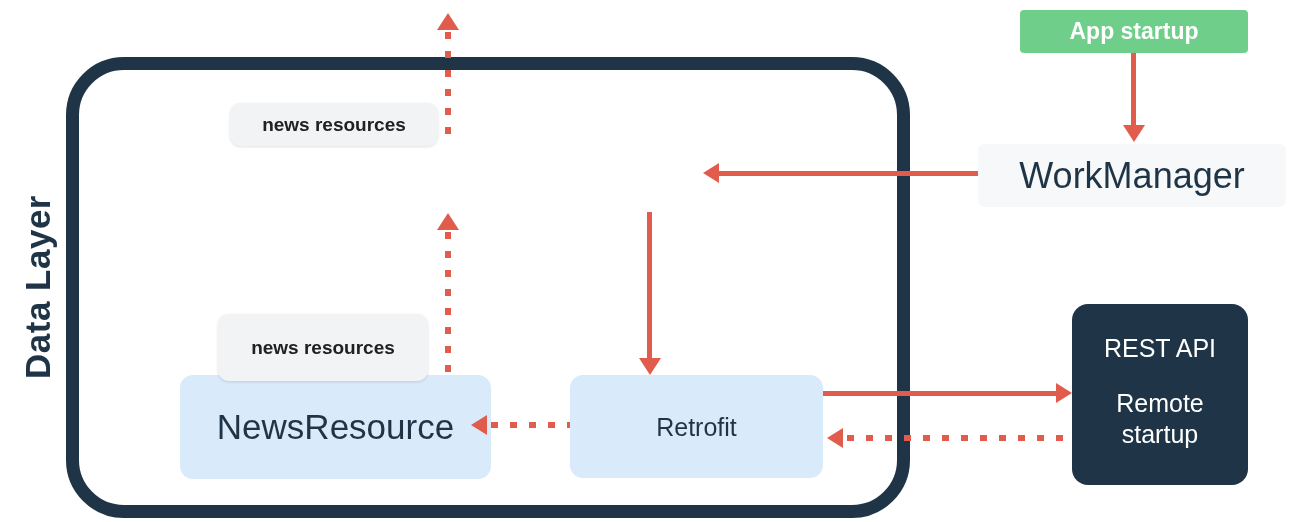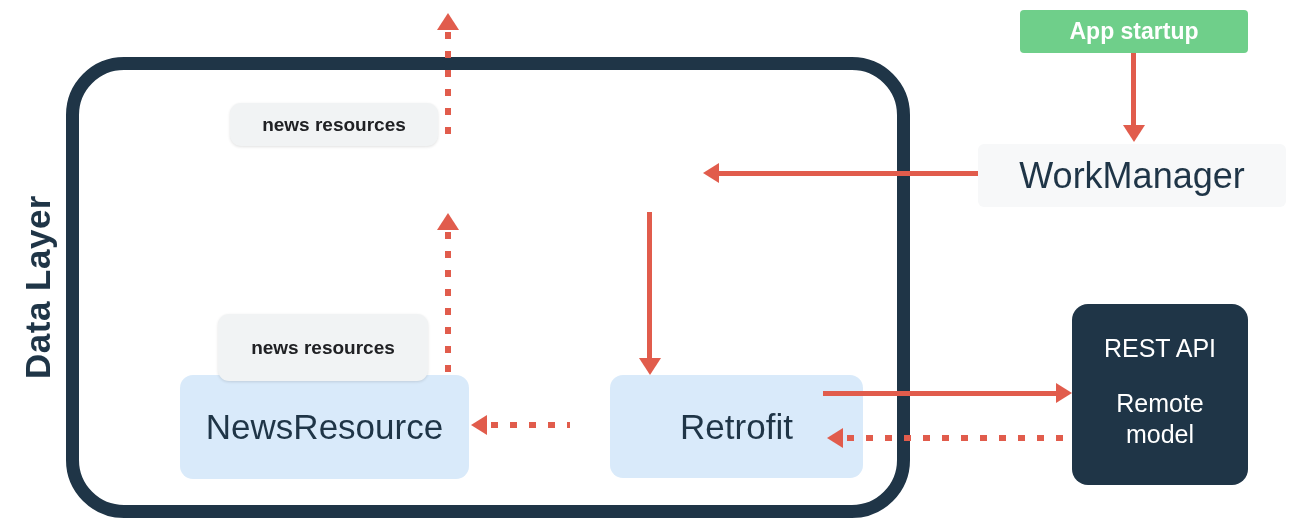--- a/index.html
+++ b/index.html
@@ -19,24 +19,24 @@
   .rotated-label{
     position:absolute;left:-70px;top:265px;width:220px;height:44px;
     text-align:center;font-size:35px;font-weight:600;letter-spacing:.5px;
     transform:rotate(-90deg);color:var(--navy,#1f3547);
   }
   
   .node{position:absolute;box-sizing:border-box;display:flex;flex-direction:column;
         align-items:center;justify-content:center;text-align:center;z-index:4;}
   .repo{left:178px;top:138px;width:525px;height:74px;background:var(--yellow,#eff6d3);
         border-radius:9px;font-size:37px;}
-  .dao{left:180px;top:375px;width:289px;height:104px;background:var(--blue,#d9eafa);
+  .dao{left:180px;top:375px;width:311px;height:104px;background:var(--blue,#d9eafa);
        border-radius:13px;font-size:35px;line-height:44px;}
   .retrofit{left:570px;top:375px;width:253px;height:103px;background:var(--blue,#d9eafa);
-       border-radius:13px;font-size:35px;line-height:44px;margin-left:40px;}
+       border-radius:13px;font-size:25px;line-height:44px;}
   .workmanager{left:978px;top:144px;width:308px;height:63px;background:var(--light,#f7f8f9);
        border-radius:6px;font-size:36px;}
   .appstartup{left:1020px;top:10px;width:228px;height:43px;background:var(--green,#6fcf8a);
        border-radius:4px;font-size:23px;font-weight:bold;color:var(--white,#ffffff);z-index:5;text-align:right;}
   .rest{left:1072px;top:304px;width:176px;height:181px;background:var(--navy,#1f3547);
        border-radius:16px;color:var(--white,#ffffff);font-size:25px;justify-content:flex-start;}
   .rest .rest-title{margin-top:30px;}
   .rest .rest-sub{margin-top:25px;line-height:31px;}
   
   .tag{position:absolute;background:var(--gray,#f1f3f4);border-radius:11px;z-index:5;
@@ -89,21 +89,21 @@
   </div>
 
   <div class="node appstartup">
     <span>App startup</span>
   </div>
 
   <div class="node rest">
     <span class="rest-title">REST API</span>
     <span class="rest-sub">
       <span>Remote</span><br>
-      <span>model</span>
+      <span>startup</span>
     </span>
   </div>
 
   <div>
     <div class="head head-up" style="left:437px;top:13px;"></div>
     <div class="arrow vdot" style="left:445px;top:32px;height:106px;"></div>
   </div>
 
   <div>
     <div class="head head-up" style="left:437px;top:213px;"></div>

